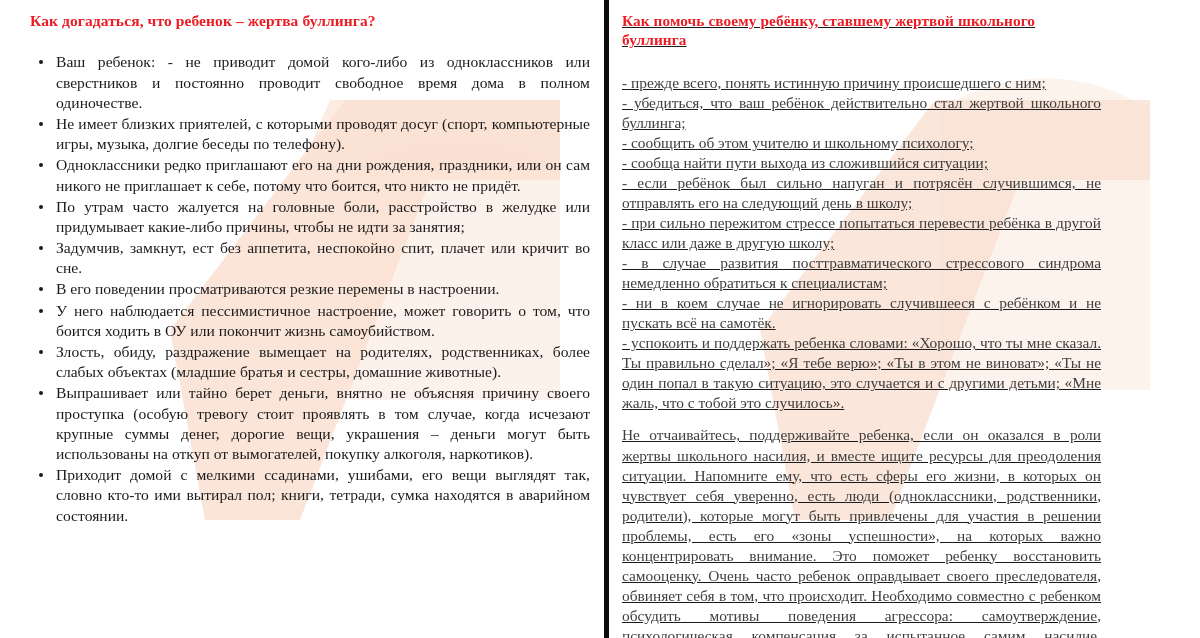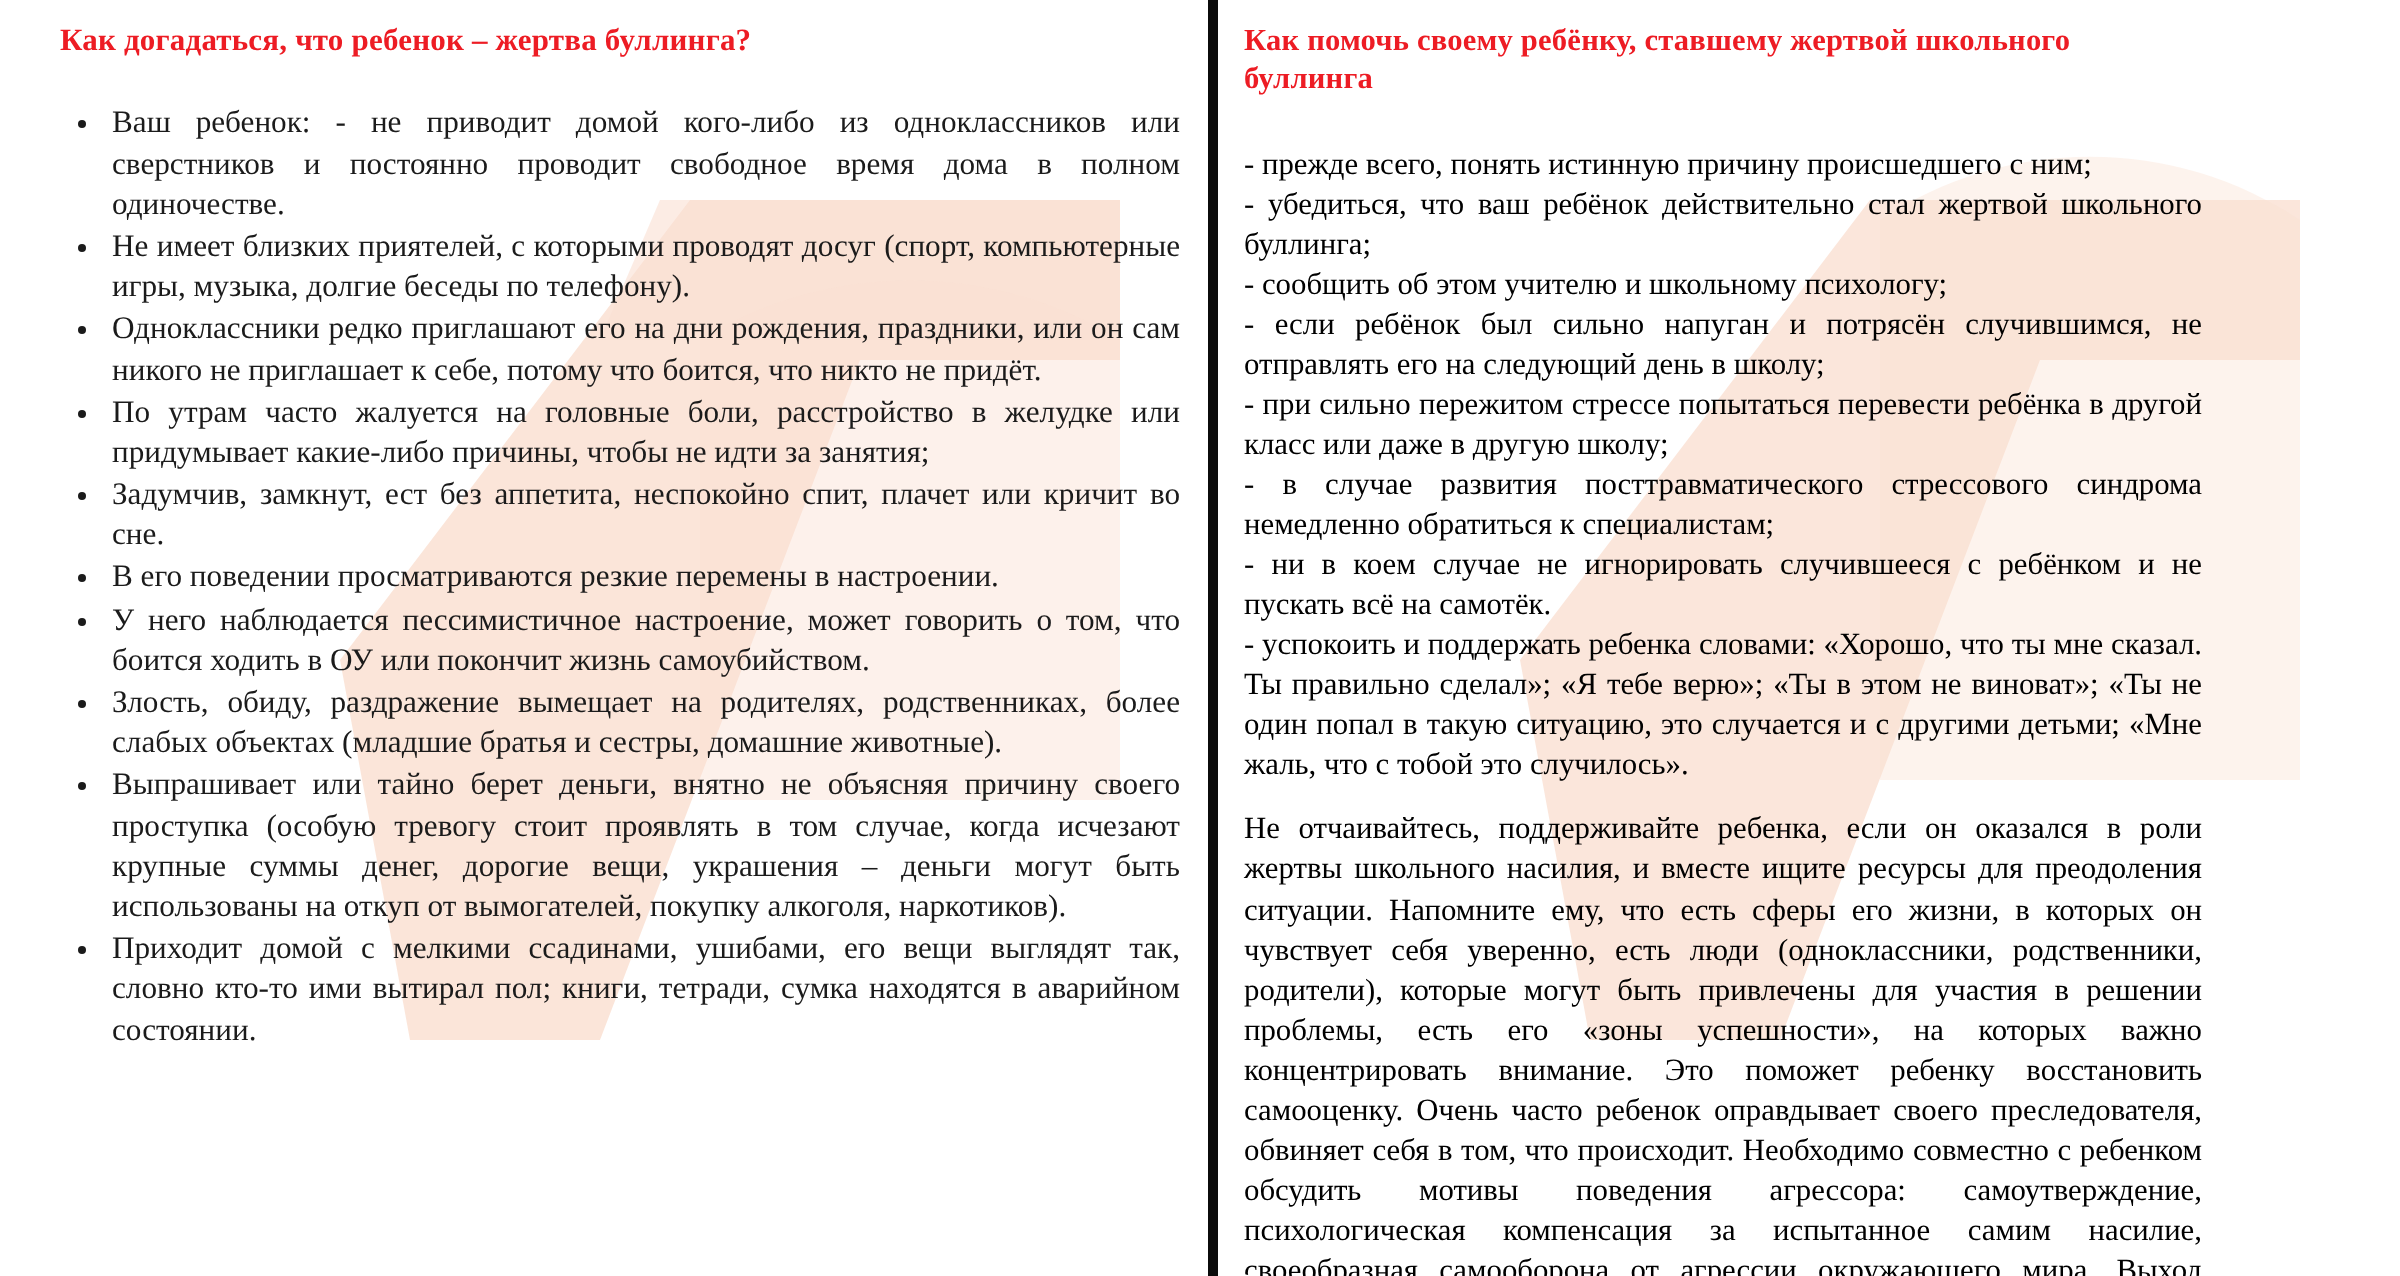--- a/index.html
+++ b/index.html
@@ -49,20 +49,21 @@
     overflow: hidden;
     border-radius: 25px;
   }
   .column.left {
     width: 604px;
     padding: 11px 14px 0 30px;
   }
   .column.right {
     width: 519px;
     padding: 11px 22px 0 18px;
+    text-decoration: underline;
   }
 
   .divider {
     position: absolute;
     left: 604px;
     top: 0;
     width: 5px;
     height: 638px;
     background: #0b0b0b;
     z-index: 2;
@@ -120,21 +121,21 @@
     background: #1b1b1b;
   }
 
   
   .para {
     font-size: 15.4px;
     line-height: 1.30;
     text-align: justify;
     text-justify: inter-word;
     margin: 0;
-    color: #000000;
+    color: #404040;
   }
   .para.dash {
     text-indent: 0;
   }
   .para.block {
     margin-top: 12px;
   }
 </style>
 </head>
 <body>
@@ -175,20 +176,21 @@
       <li>Приходит домой с мелкими ссадинами, ушибами, его вещи выглядят так, словно кто-то ими вытирал пол; книги, тетради, сумка находятся в аварийном состоянии.</li>
     </ul>
   </section>
 
   <section class="column right">
     <h1 class="doc-title">Как помочь своему ребёнку, ставшему жертвой школьного буллинга</h1>
 
     <p class="para dash">- прежде всего, понять истинную причину происшедшего с ним;</p>
     <p class="para dash">- убедиться, что ваш ребёнок действительно стал жертвой школьного буллинга;</p>
     <p class="para dash">- сообщить об этом учителю и школьному психологу;</p>
+    <p class="para dash">- сообща найти пути выхода из сложившийся ситуации;</p>
     <p class="para dash">- если ребёнок был сильно напуган и потрясён случившимся, не отправлять его на следующий день в школу;</p>
     <p class="para dash">- при сильно пережитом стрессе попытаться перевести ребёнка в другой класс или даже в другую школу;</p>
     <p class="para dash">- в случае развития посттравматического стрессового синдрома немедленно обратиться к специалистам;</p>
     <p class="para dash">- ни в коем случае не игнорировать случившееся с ребёнком и не пускать всё на самотёк.</p>
     <p class="para dash">- успокоить и поддержать ребенка словами: «Хорошо, что ты мне сказал. Ты правильно сделал»; «Я тебе верю»; «Ты в этом не виноват»; «Ты не один попал в такую ситуацию, это случается и с другими детьми; «Мне жаль, что с тобой это случилось».</p>
 
     <p class="para block">Не отчаивайтесь, поддерживайте ребенка, если он оказался в роли жертвы школьного насилия, и вместе ищите ресурсы для преодоления ситуации. Напомните ему, что есть сферы его жизни, в которых он чувствует себя уверенно, есть люди (одноклассники, родственники, родители), которые могут быть привлечены для участия в решении проблемы, есть его «зоны успешности», на которых важно концентрировать внимание. Это поможет ребенку восстановить самооценку. Очень часто ребенок оправдывает своего преследователя, обвиняет себя в том, что происходит. Необходимо совместно с ребенком обсудить мотивы поведения агрессора: самоутверждение, психологическая компенсация за испытанное самим насилие, своеобразная самооборона от агрессии окружающего мира. Выход может оказаться простым, но ребенку в состоянии стресса не приходит в голову использовать имеющиеся у него ресурсы. Иногда достаточно малейшего вмешательства, простой демонстрации намерения защитить, чтобы прекратить преследования.</p>
   </section>
 
 </div>

